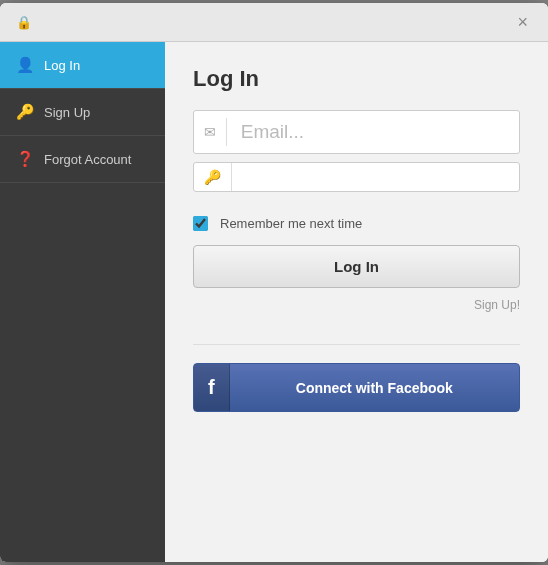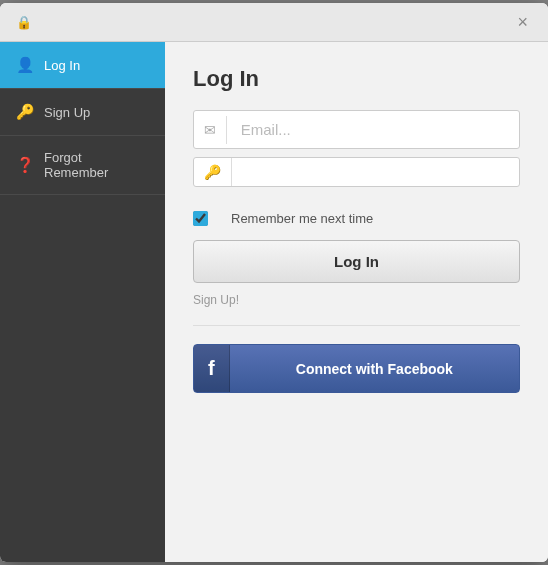--- a/index.html
+++ b/index.html
@@ -124,33 +124,33 @@
       height: 28px;
       background: #ddd;
       margin-right: 6px;
     }
 
     .form-group input {
       flex: 1;
       border: none;
       outline: none;
       padding: 10px 8px;
-      font-size: 15px;
+      font-size: 19px;
       color: #555;
       background: transparent;
     }
 
     .form-group input::placeholder {
       color: #bbb;
     }
 
     .remember-row {
       display: flex;
       align-items: flex-start;
-      gap: 23px;
+      gap: 12px;
       margin: 24px 0 14px;
       font-size: 13px;
       color: #555;
     }
 
     .remember-row input[type="checkbox"] {
       accent-color: #2eaadc;
       width: 15px;
       height: 15px;
     }
@@ -165,22 +165,22 @@
       font-size: 15px;
       font-weight: bold;
       color: #333;
       cursor: pointer;
       text-align: center;
       margin-bottom: 10px;
     }
 
     .links-row {
       display: flex;
-      justify-content: space-between;
-      margin-bottom: 18px;
+      justify-content: flex-end;
+      margin-bottom: 32px;
     }
 
     .links-row a {
       font-size: 12px;
       color: #999;
       text-decoration: none;
     }
 
     .divider-h {
       height: 1px;
@@ -241,21 +241,21 @@
       <div class="sidebar-item active">
         <span class="sidebar-icon">👤</span>
         <span>Log In</span>
       </div>
       <div class="sidebar-item">
         <span class="sidebar-icon">🔑</span>
         <span>Sign Up</span>
       </div>
       <div class="sidebar-item">
         <span class="sidebar-icon">❓</span>
-        <span>Forgot Remember</span>
+        <span>Forgot Account</span>
       </div>
     </div>
 
     <div class="main-content">
       <div class="main-title">Log In</div>
 
       <div class="form-group">
         <span class="field-icon">✉</span>
         <div class="divider-v"></div>
         <input type="email" placeholder="Email..." style="">

